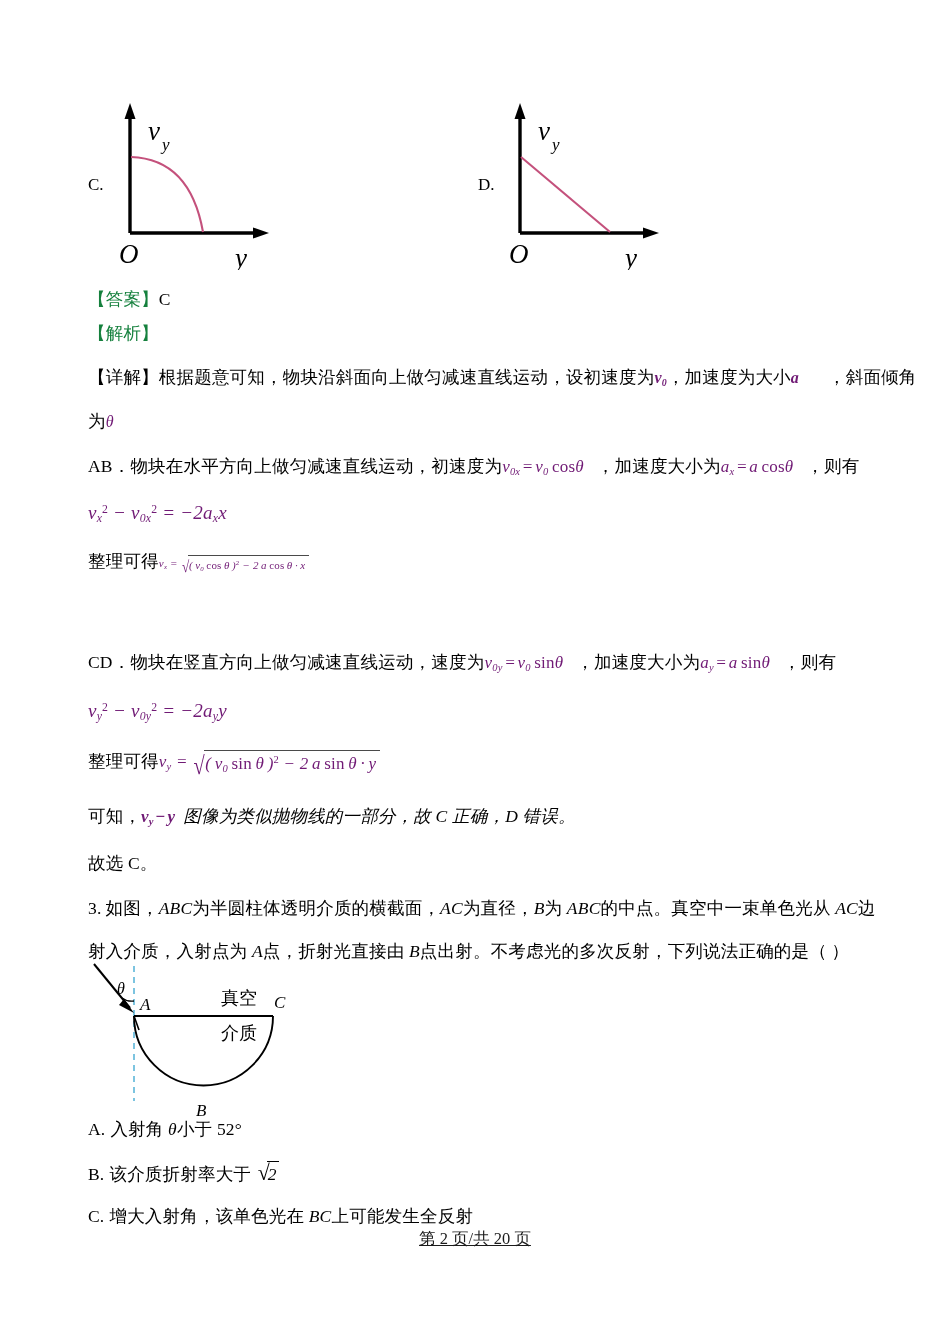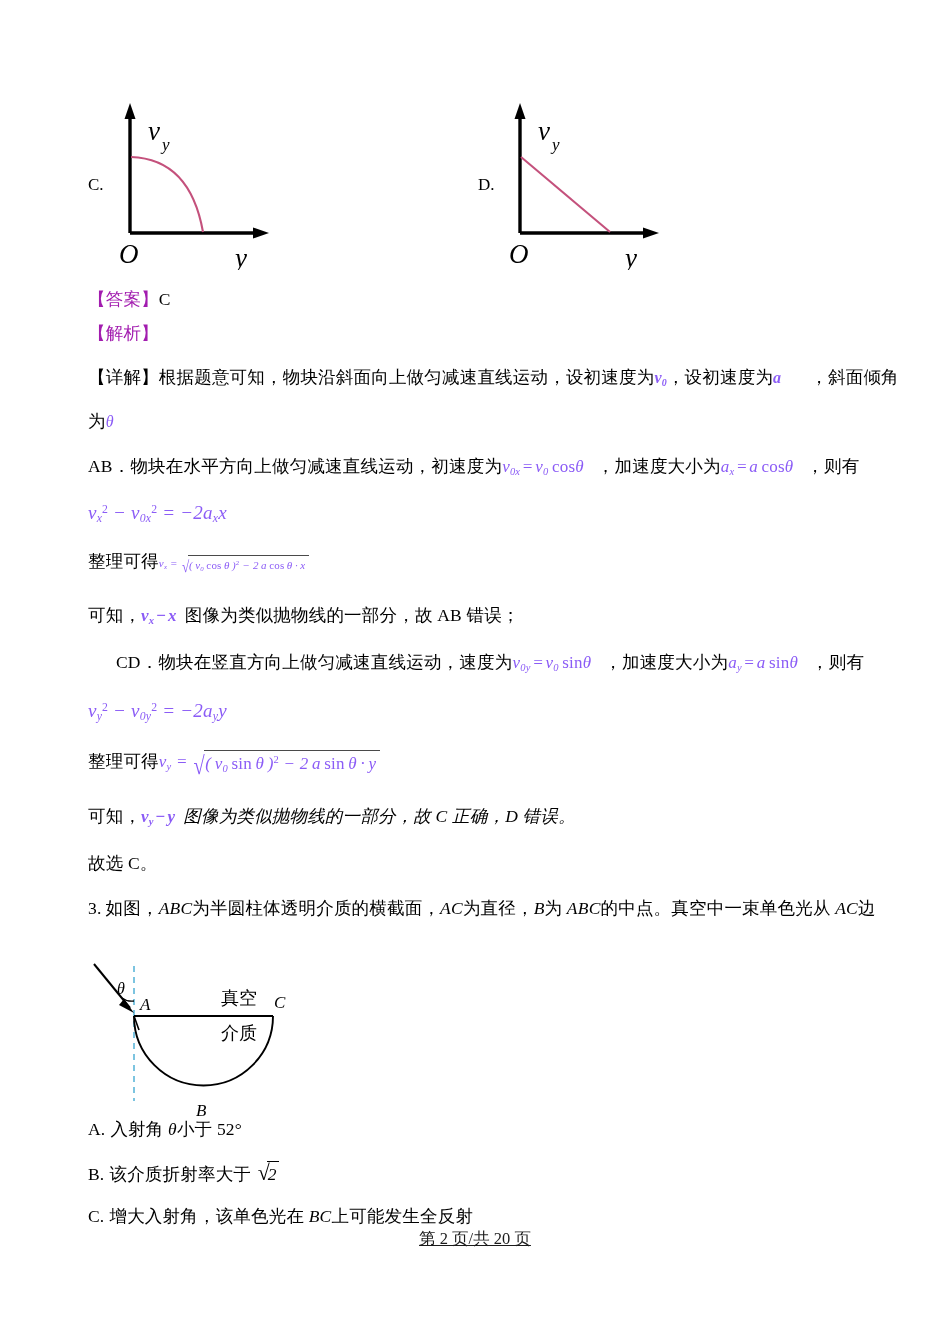--- a/index.html
+++ b/index.html
@@ -27,30 +27,30 @@
     position: absolute;
     font-size: 17.5px;
     line-height: 1.35;
     white-space: nowrap;
     letter-spacing: 0.2px;
   }
   .cn {
     font-family: "Liberation Serif", "DejaVu Serif", serif;
   }
   .blue {
-    color: #a21caf;
+    color: #15803d;
   }
   .mathi {
     font-family: "Liberation Serif", "DejaVu Serif", serif;
     font-style: italic;
   }
   .eqimg {
     font-family: "Liberation Serif", "DejaVu Serif", serif;
     font-style: italic;
-    color: #8b5cf6;
+    color: #701a75;
   }
   sub {
     font-size: 0.62em;
     vertical-align: -0.28em;
     font-style: italic;
   }
   sup {
     font-size: 0.62em;
     vertical-align: 0.55em;
     font-style: normal;
@@ -150,21 +150,21 @@
     </svg>
   </div>
 
   <div class="line cn" style="left:88px; top:288px;">
     <span class="blue">【答案】</span><span>C</span>
   </div>
 
   <div class="line cn blue" style="left:88px; top:322px;">【解析】</div>
 
   <div class="line cn" style="left:88px; top:366px;">
-    <span>【详解】</span><span>根据题意可知，物块沿斜面向上做匀减速直线运动，设初速度为</span><span class="eqimg" style="font-size:16px; font-weight:bold;">v<sub>0</sub></span><span>，设初速度为</span><span class="eqimg" style="font-size:16px; font-weight:bold;">a</span><span style="margin-left:29px;">，斜面倾角</span>
+    <span>【详解】</span><span>根据题意可知，物块沿斜面向上做匀减速直线运动，设初速度为</span><span class="eqimg" style="font-size:16px; font-weight:bold;">v<sub>0</sub></span><span>，加速度为大小</span><span class="eqimg" style="font-size:16px; font-weight:bold;">a</span><span style="margin-left:29px;">，斜面倾角</span>
   </div>
 
   <div class="line cn" style="left:88px; top:410px;">
     <span>为</span><span class="eqimg" style="font-size:16px;">θ</span>
   </div>
 
   <div class="line cn" style="left:88px; top:455px;">
     <span>AB．</span><span>物块在水平方向上做匀减速直线运动，初速度为</span><span class="eqimg" style="font-size:17px;">v<sub>0x</sub> = v<sub>0</sub> <span class="upr" style="font-style:normal;">cos</span>θ</span><span style="margin-left:13px;">，加速度大小为</span><span class="eqimg" style="font-size:17px;">a<sub>x</sub> = a <span class="upr" style="font-style:normal;">cos</span>θ</span><span style="margin-left:13px;">，则有</span>
   </div>
 
@@ -173,25 +173,22 @@
   </div>
 
   <div class="line cn" style="left:88px; top:550px;">
     <span>整理可得</span><span class="eqimg" style="font-size:11px;">v<sub>x</sub> =
       <span class="sqrt">
         <span class="radsign">√</span><span class="rad">( v<sub>0</sub> <span class="upr">cos</span> θ )<sup>2</sup> − 2 a <span class="upr">cos</span> θ · x</span>
       </span>
     </span>
   </div>
 
-  <div class="line cn" style="left:88px; top:604px;">
-    <span>可知，</span><span class="eqimg" style="font-size:17px; font-weight:bold;">v<sub>x</sub> − x</span><span style="margin-left:8px;">图像为类似抛物线的一部分，故 AB 错误；</span>
-  </div>
-
-  <div class="line cn" style="left:88px; top:651px;margin-left:28px;">
+
+  <div class="line cn" style="left:88px; top:651px;">
     <span>CD．</span><span>物块在竖直方向上做匀减速直线运动，速度为</span><span class="eqimg" style="font-size:17px;">v<sub>0y</sub> = v<sub>0</sub> <span class="upr">sin</span>θ</span><span style="margin-left:13px;">，加速度大小为</span><span class="eqimg" style="font-size:17px;">a<sub>y</sub> = a <span class="upr">sin</span>θ</span><span style="margin-left:13px;">，则有</span>
   </div>
 
   <div class="line" style="left:88px; top:698px;">
     <span class="eqimg" style="font-size:19px;">v<sub>y</sub><sup>2</sup> − v<sub>0y</sub><sup>2</sup> = −2a<sub>y</sub>y</span>
   </div>
 
   <div class="line cn" style="left:88px; top:750px;">
     <span>整理可得</span><span class="eqimg" style="font-size:17px;">v<sub>y</sub> =
       <span class="sqrt">
@@ -203,20 +200,23 @@
   <div class="line cn" style="left:88px; top:805px;">
     <span>可知，</span><span class="eqimg" style="font-size:17px; font-weight:bold;">v<sub>y</sub> − y</span><span style="margin-left:8px;font-style:italic;">图像为类似抛物线的一部分，故 C 正确，D 错误。</span>
   </div>
 
   <div class="line cn" style="left:88px; top:852px;">故选 C。</div>
 
   <div class="line cn" style="left:88px; top:897px;">
     <span>3.</span><span style="margin-left:4px;">如图，</span><span class="mathi">ABC</span><span>为半圆柱体透明介质的横截面，</span><span class="mathi">AC</span><span>为直径，</span><span class="mathi">B</span><span>为 </span><span class="mathi">ABC</span><span>的中点。真空中一束单色光从 </span><span class="mathi">AC</span><span>边</span>
   </div>
 
+  <div class="line cn" style="left:88px; top:940px;">
+    <span>射入介质，入射点为 </span><span class="mathi">A</span><span>点，折射光直接由 </span><span class="mathi">B</span><span>点出射。不考虑光的多次反射，下列说法正确的是（      ）</span>
+  </div>
 
   <div class="graphbox" style="left:90px; top:958px; width:300px; height:165px;">
     <svg width="300" height="165" viewBox="0 0 300 165">
 
       <line x1="44" y1="8" x2="44" y2="143" stroke="#7cc4e0" stroke-width="2" stroke-dasharray="6,5"></line>
 
       <line x1="4" y1="6" x2="40" y2="50" stroke="#000" stroke-width="2"></line>
       <polygon points="44,55 29,47 34,41" fill="#000"></polygon>
 
       <line x1="44" y1="58" x2="183" y2="58" stroke="#000" stroke-width="1.9"></line>

